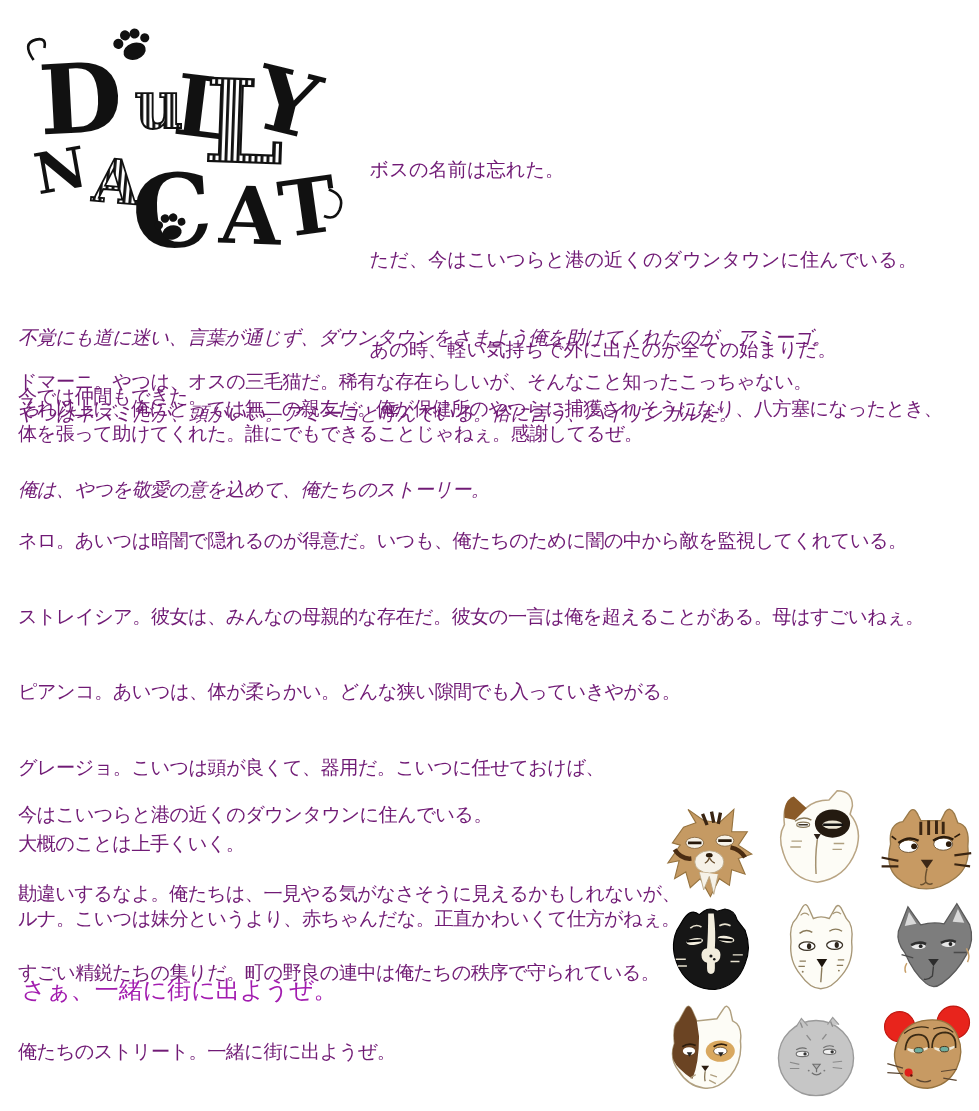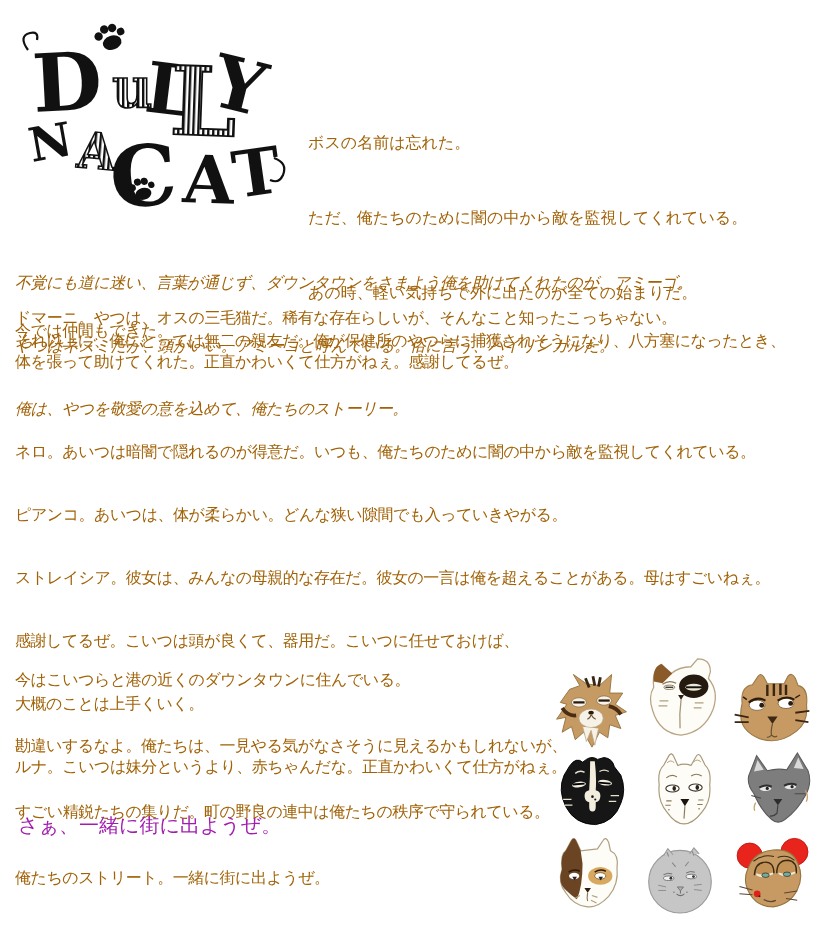--- a/index.html
+++ b/index.html
@@ -1,21 +1,21 @@
 <!DOCTYPE html>
 <html><head>
 <meta charset="utf-8">
 <style>
   html,body{margin:0;padding:0;background:#fff;}
   #page{
     position:relative;width:816px;height:926px;background:#ffffff;
     font-family:"Liberation Sans","DejaVu Sans",sans-serif;color:#444444;
     overflow:hidden;
   }
-  .txt{position:absolute;white-space:pre;color:#a16207;}
+  .txt{position:absolute;white-space:pre;color:#701a75;}
   .intro{left:308px;top:80px;font-size:16px;line-height:25px;}
   .body-block{font-size:16px;line-height:21px;letter-spacing:-0.5px;}
   .p1{left:15px;top:230px;font-style:italic;}
   .p2-l1{left:15px;top:308px;font-size:16px;letter-spacing:-0.5px;}
   .p2-glitch{left:15px;top:321px;font-size:16px;letter-spacing:-0.5px;text-align:center;}
   .p2-l2{left:15px;top:331px;font-size:16px;letter-spacing:-0.5px;}
   .p2-l3{left:15px;top:352px;font-size:16px;letter-spacing:-0.5px;}
   .p3{left:15px;top:399px;}
   .p4{left:15px;top:625px;line-height:22px;}
   .closing{left:18px;top:812px;font-size:20px;color:#a21caf;}
@@ -78,40 +78,40 @@
         <circle cx="4.5" cy="-7" r="4.2"></circle>
         <circle cx="11.5" cy="-1" r="3.8"></circle>
       </g>
 
       <path d="M262,148 q14,5 9,17 q-4,9 -13,5" stroke="#111" stroke-width="2.2" fill="none"></path>
     </svg>
   </div>
 
   <div class="txt intro">
     <div>ボスの名前は忘れた。</div>
-    <div>ただ、俺たちのために闇の中から敵を監視してくれている。</div>
+    <div>ただ、今はこいつらと港の近くのダウンタウンに住んでいる。</div>
     <div>あの時、軽い気持ちで外に出たのが全ての始まりだ。</div>
   </div>
 
   <div class="txt body-block p1">
     <div>不覚にも道に迷い、言葉が通じず、ダウンタウンをさまよう俺を助けてくれたのが、アミーゴ。</div>
     <div>やつはネズミだが、頭がいい。アミーゴと呼んでいる。俗に言う、バイリンガルだ。</div>
     <div>俺は、やつを敬愛の意を込めて、俺たちのストーリー。</div>
   </div>
 
   <div class="txt p2-l1">ドマーニ。やつは、オスの三毛猫だ。稀有な存在らしいが、そんなこと知ったこっちゃない。</div>
   <div class="txt p2-glitch">今では仲間もできた。</div>
   <div class="txt p2-l2">それ以上に、俺にとっては無二の親友だ。俺が保健所のやつらに捕獲されそうになり、八方塞になったとき、</div>
-  <div class="txt p2-l3">体を張って助けてくれた。正直かわいくて仕方がねぇ。感謝してるぜ。</div>
+  <div class="txt p2-l3">体を張って助けてくれた。誰にでもできることじゃねぇ。感謝してるぜ。</div>
 
   <div class="txt body-block p3">
     <div>ネロ。あいつは暗闇で隠れるのが得意だ。いつも、俺たちのために闇の中から敵を監視してくれている。</div>
+    <div>ストレイシア。彼女は、みんなの母親的な存在だ。彼女の一言は俺を超えることがある。母はすごいねぇ。</div>
     <div>ピアンコ。あいつは、体が柔らかい。どんな狭い隙間でも入っていきやがる。</div>
-    <div>ストレイシア。彼女は、みんなの母親的な存在だ。彼女の一言は俺を超えることがある。母はすごいねぇ。</div>
-    <div>感謝してるぜ。こいつは頭が良くて、器用だ。こいつに任せておけば、</div>
+    <div>グレージョ。こいつは頭が良くて、器用だ。こいつに任せておけば、</div>
     <div>大概のことは上手くいく。</div>
     <div>ルナ。こいつは妹分というより、赤ちゃんだな。正直かわいくて仕方がねぇ。</div>
     
   </div>
 
   <div class="txt body-block p4">
     <div>今はこいつらと港の近くのダウンタウンに住んでいる。</div>
     <div>勘違いするなよ。俺たちは、一見やる気がなさそうに見えるかもしれないが、</div>
     <div>すごい精鋭たちの集りだ。町の野良の連中は俺たちの秩序で守られている。</div>
     <div>俺たちのストリート。一緒に街に出ようぜ。</div>

